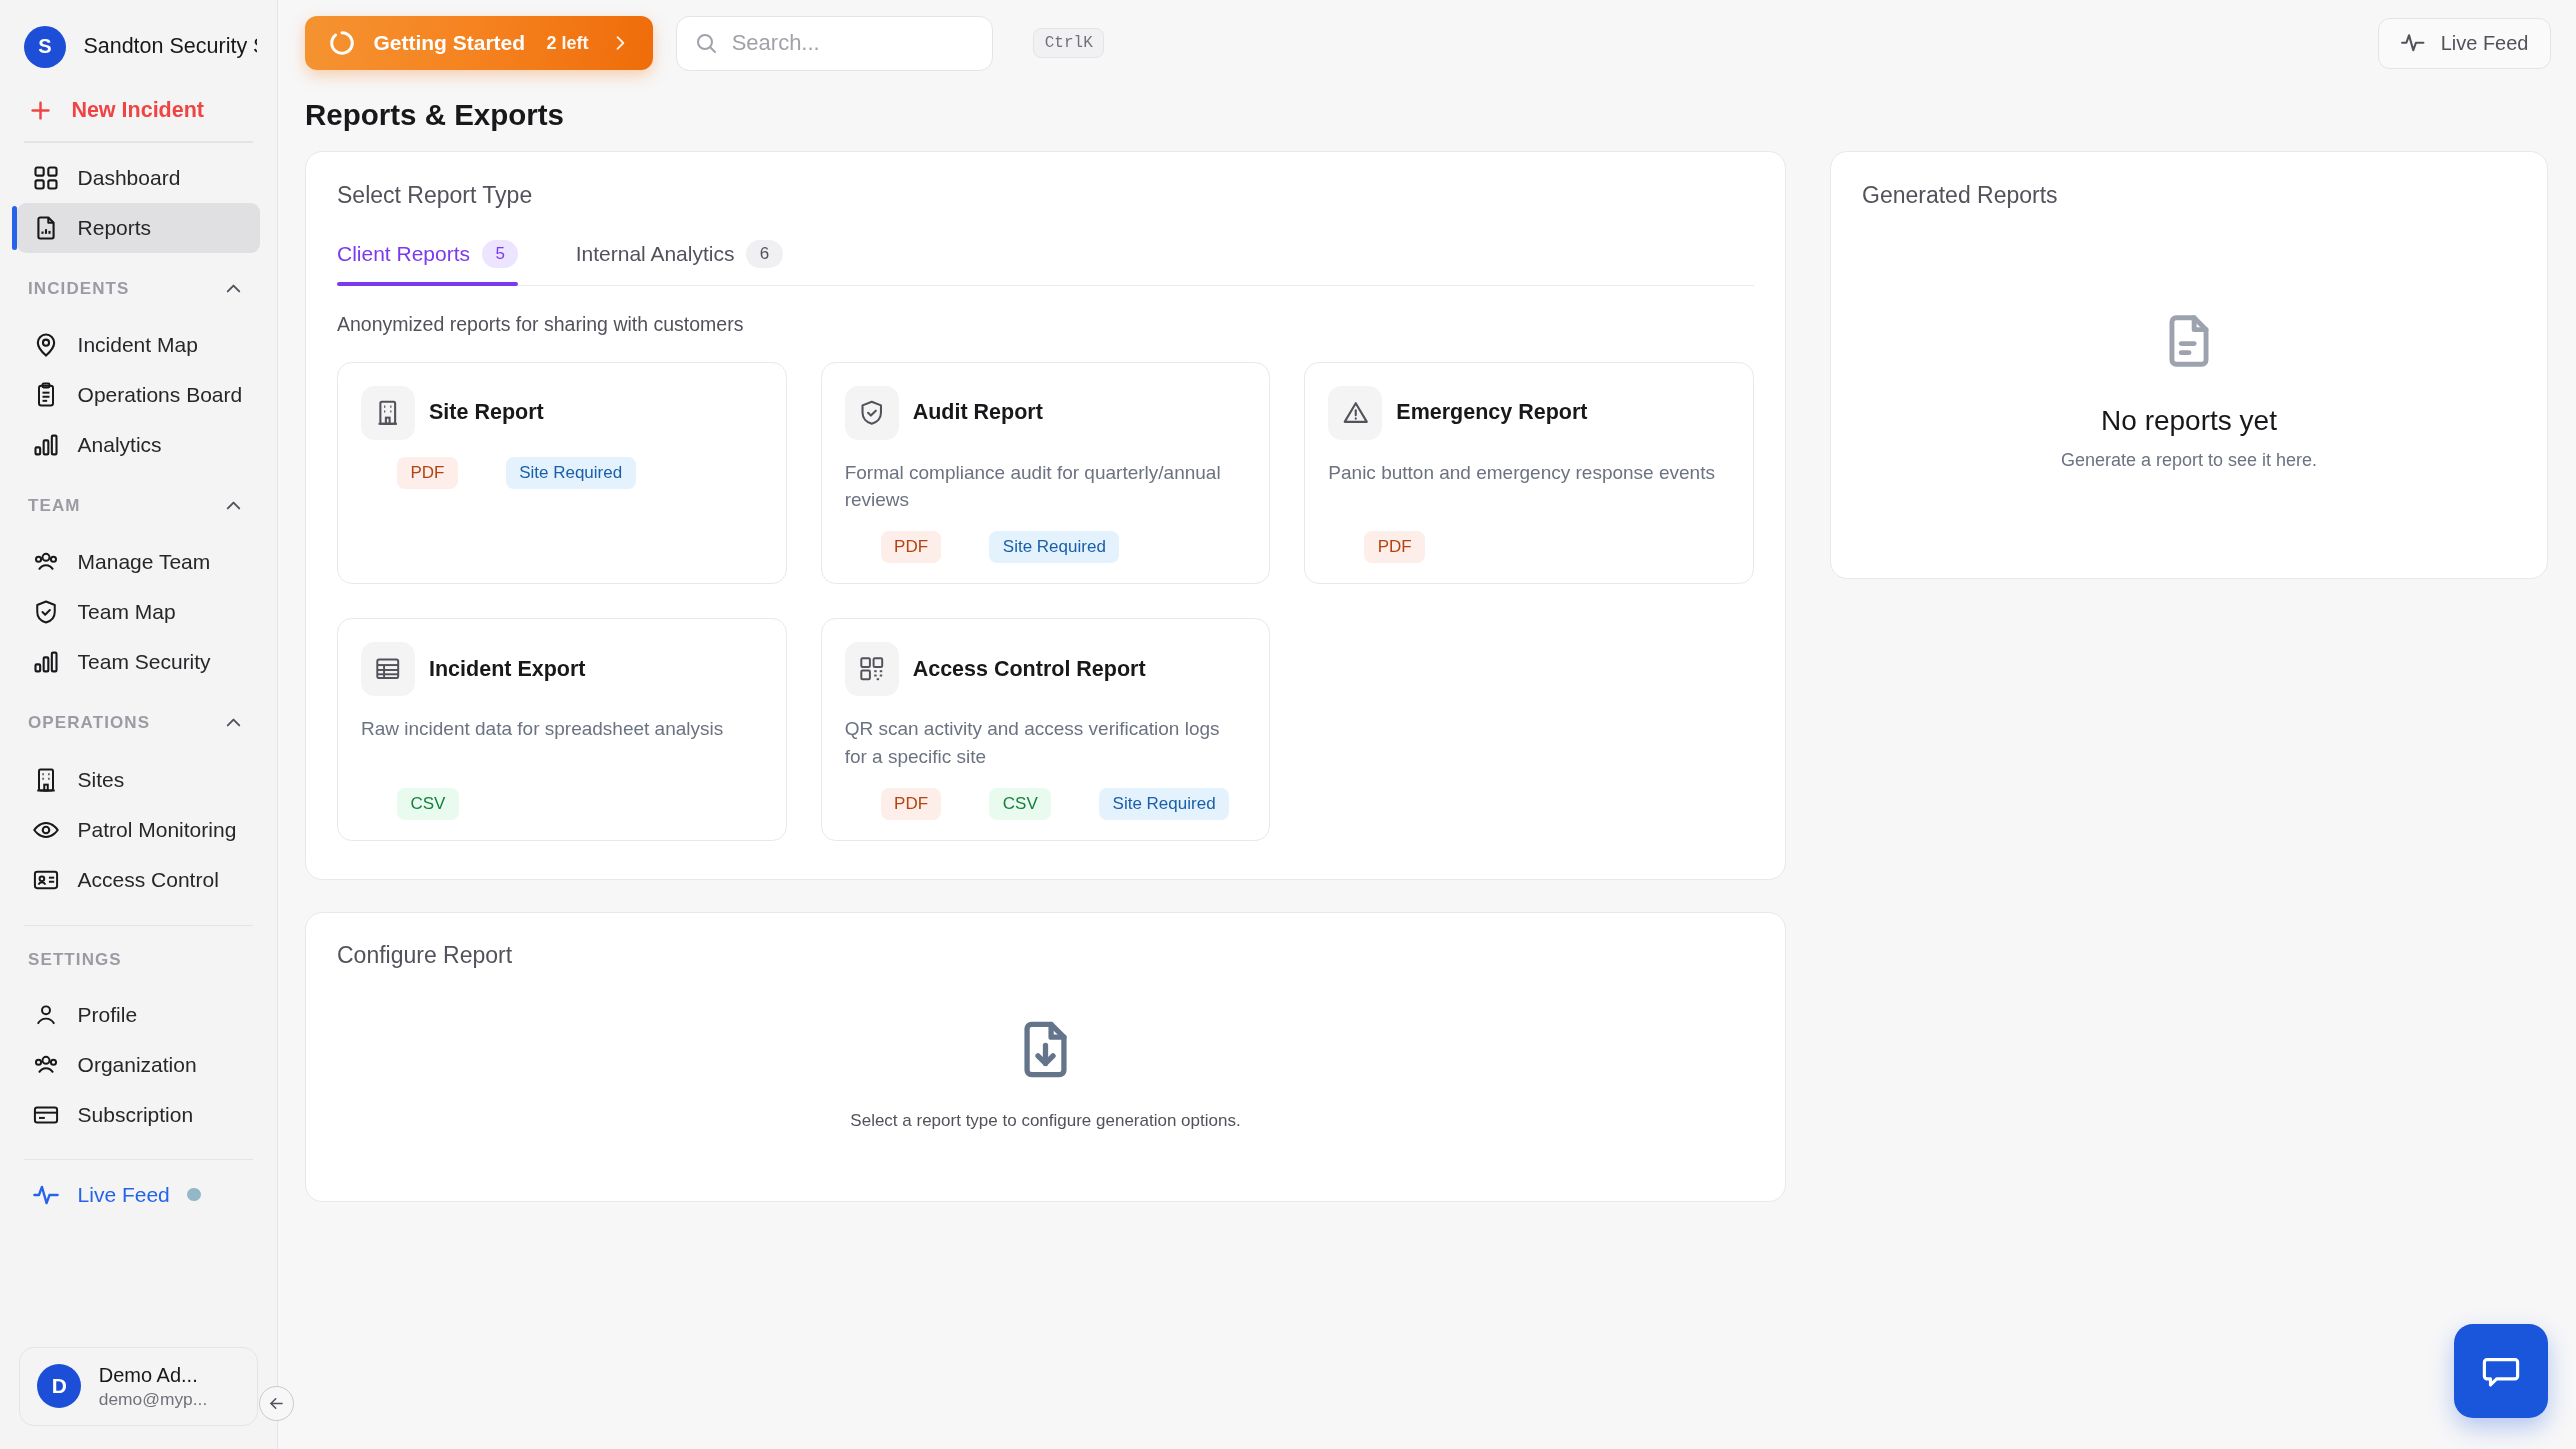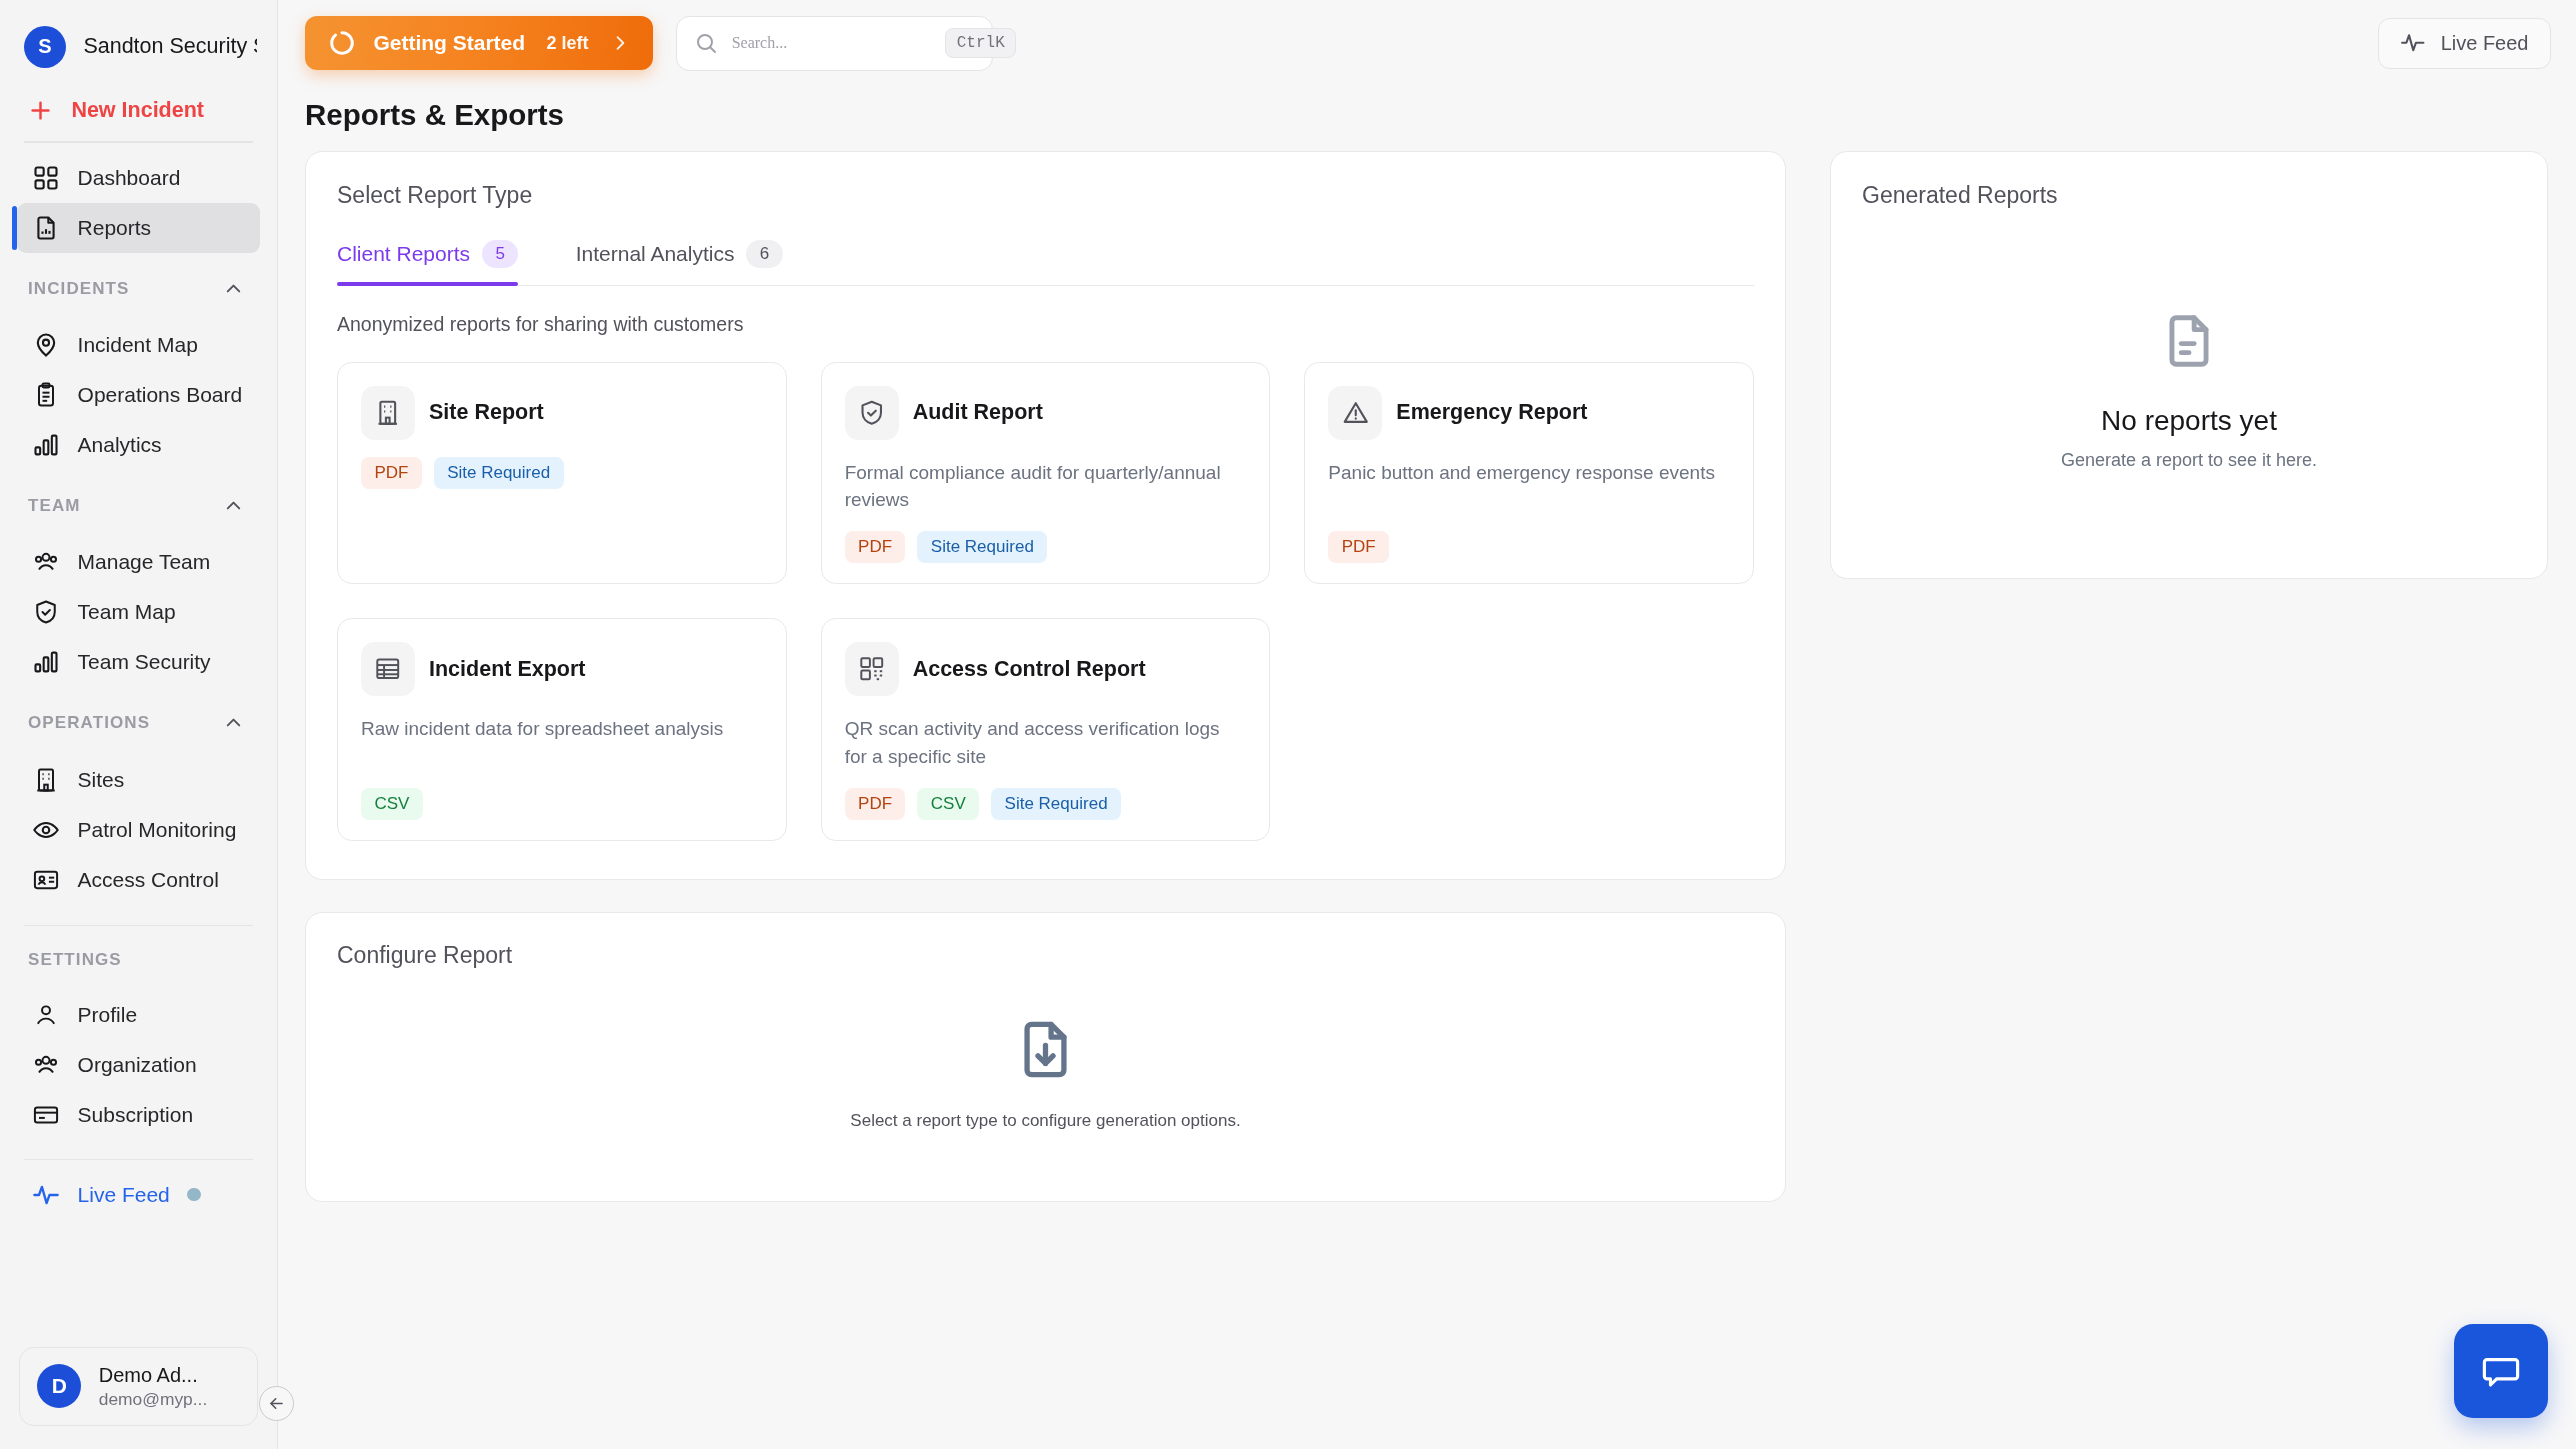--- a/index.html
+++ b/index.html
@@ -120,21 +120,21 @@
 
   .searchbox {
     width: 317px; height: 55px; background: #fff;
     border: 1.3px solid #e4e4e7; border-radius: 13.4px;
     display: flex; align-items: center; gap: 13.4px; padding: 0 14.8px 0 17.4px;
     cursor: text;
   }
   .search-ico { width: 24px; height: 24px; color: #a1a1aa; flex: 0 0 24px; }
   .search-input {
     flex: 1 1 auto; border: 0; outline: none; background: transparent;
-    font-family: Liberation Serif, serif; font-size: 16px; color: #3f3f46;
+    font-family: Liberation Sans, sans-serif; font-size: 22px; color: #3f3f46;
   }
   .search-input::placeholder { color: #a1a1aa; }
   .kbd {
     font-family: "Liberation Mono", monospace; font-size: 16px; color: #71717a;
     background: #f1f1f3; border: 1.3px solid #e4e4e7; border-radius: 8px;
     padding: 4.7px 10.7px;
   }
   .top-spacer { flex: 1 1 auto; }
   .live-feed-btn {
     display: flex; align-items: center; gap: 14.8px;
@@ -195,21 +195,21 @@
   }
   .rtype-head { display: flex; align-items: center; gap: 14px; }
   .rtype-icon-wrap {
     width: 54px; height: 54px; border-radius: 13.4px; background: #f4f4f5;
     display: flex; align-items: center; justify-content: center; flex: 0 0 54px;
   }
   .rtype-icon-wrap .ico { width: 29.5px; height: 29.5px; color: #52525b; }
   .rtype-name { font-size: 21.5px; font-weight: 700; color: #18181b; }
   .rtype-desc { font-size: 19px; color: #6b7280; margin-top: 19px; line-height: 1.45; flex: 1 1 auto; }
   .badges { display: flex; gap: 12px; margin-top: 17.4px; }
-  .badge { font-size: 17px; padding: 6px 13.4px; border-radius: 8px; font-weight: 400; }
+  .badge { font-size: 17px; padding: 6px 13.4px; border-radius: 8px; font-weight: 400; margin-left: 36px; }
   .badge.pdf { background: #fdeeea; color: #b4430f; }
   .badge.csv { background: #e9fbef; color: #15803d; }
   .badge.site { background: #e3f2fd; color: #1a5fa8; }
 
   .empty-wrap {
     display: flex; flex-direction: column; align-items: center; justify-content: center;
     padding: 64px 0 81px 0;
   }
   .empty-icon { width: 62px; height: 62px; color: #9ca3af; }
   .empty-title { font-size: 28px; color: #18181b; margin-top: 33px; }

